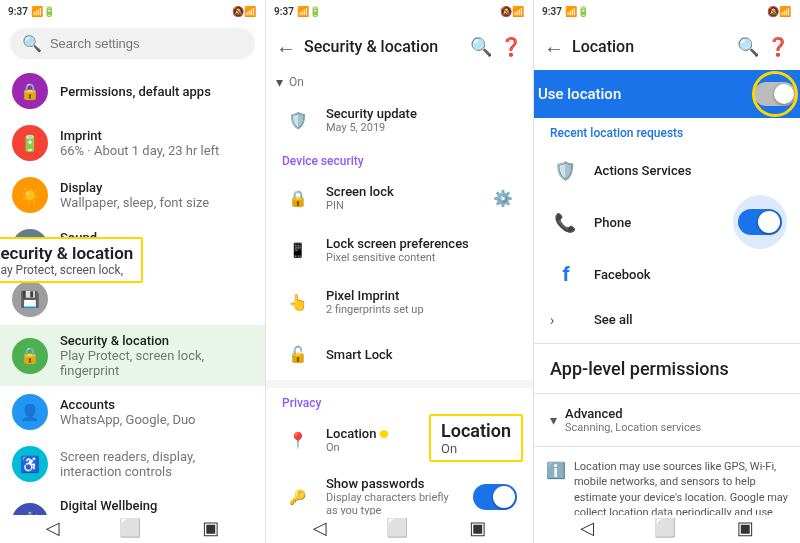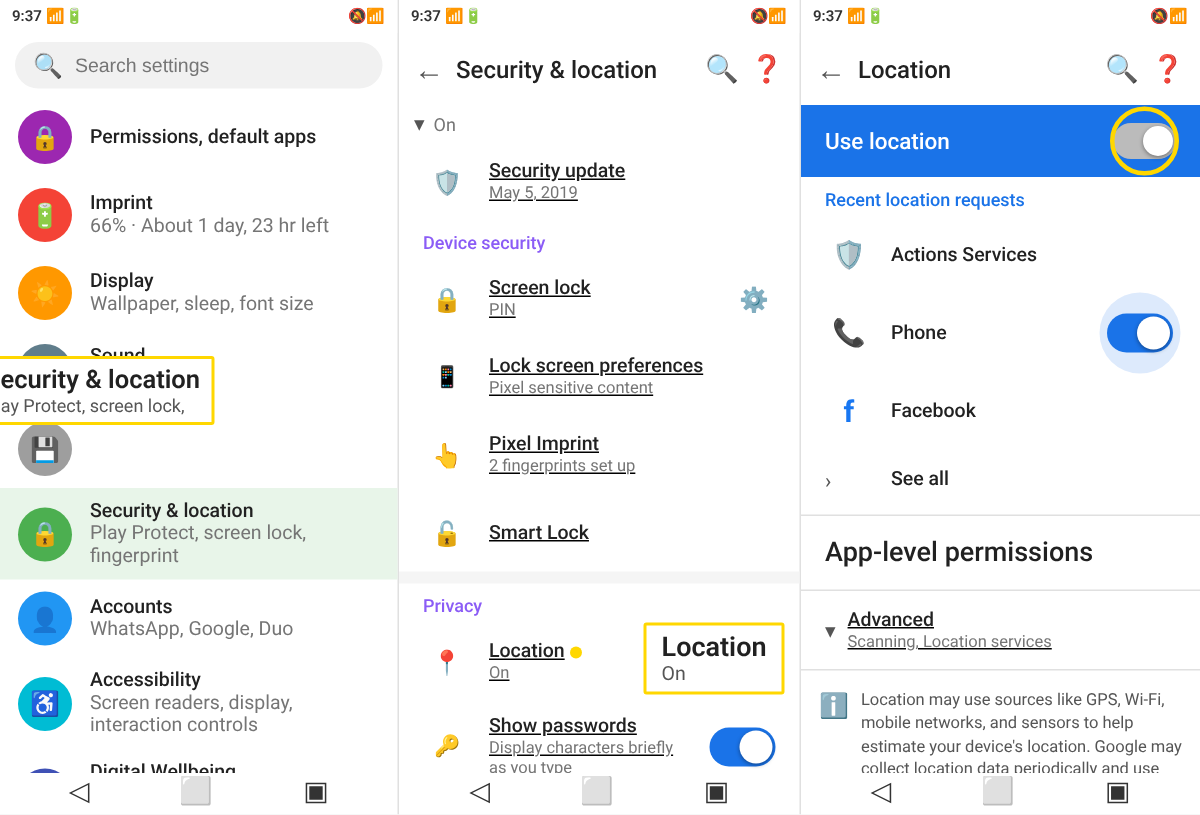--- a/index.html
+++ b/index.html
@@ -126,21 +126,21 @@
     }
     .sec-icon {
       width: 32px;
       height: 32px;
       display: flex;
       align-items: center;
       justify-content: center;
       font-size: 16px;
       flex-shrink: 0;
     }
-    .sec-text { flex: 1; text-decoration: underline; }
+    .sec-text { flex: 1; }
     .sec-title { font-size: 13px; color: #212121; font-weight: 500; }
     .sec-sub { font-size: 11px; color: #757575; }
     .gear-icon-btn {
       width: 28px;
       height: 28px;
       display: flex;
       align-items: center;
       justify-content: center;
       font-size: 16px;
       color: #555;
@@ -162,21 +162,21 @@
       background: #fff;
       display: flex;
       flex-direction: column;
       overflow: hidden;
     }
 
     .use-location-bar {
       background: #1a73e8;
       display: flex;
       align-items: center;
-      padding: 12px 16px;
+      padding: 12px 4px;
       gap: 16px;
       flex-shrink: 0;
     }
     .use-location-text { font-size: 15px; color: #fff; flex: 1; font-weight: 500; }
 
     .loc-section-header {
       font-size: 12px;
       color: #1a73e8;
       padding: 8px 16px 4px 16px;
       font-weight: 500;
@@ -338,21 +338,20 @@
       <div class="icon-circle" style="background:#2196f3;">👤</div>
       <div class="item-text">
         <span class="item-title">Accounts</span>
         <span class="item-subtitle">WhatsApp, Google, Duo</span>
       </div>
     </div>
 
     <div class="settings-item">
       <div class="icon-circle" style="background:#00bcd4;">♿</div>
       <div class="item-text">
-        <span class="item-title">Accessibility</span>
         <span class="item-subtitle">Screen readers, display, interaction controls</span>
       </div>
     </div>
 
     <div class="settings-item">
       <div class="icon-circle" style="background:#3f51b5;">⏱️</div>
       <div class="item-text">
         <span class="item-title">Digital Wellbeing</span>
         <span class="item-subtitle">Screen time, app timers, Wind Down</span>
       </div>

